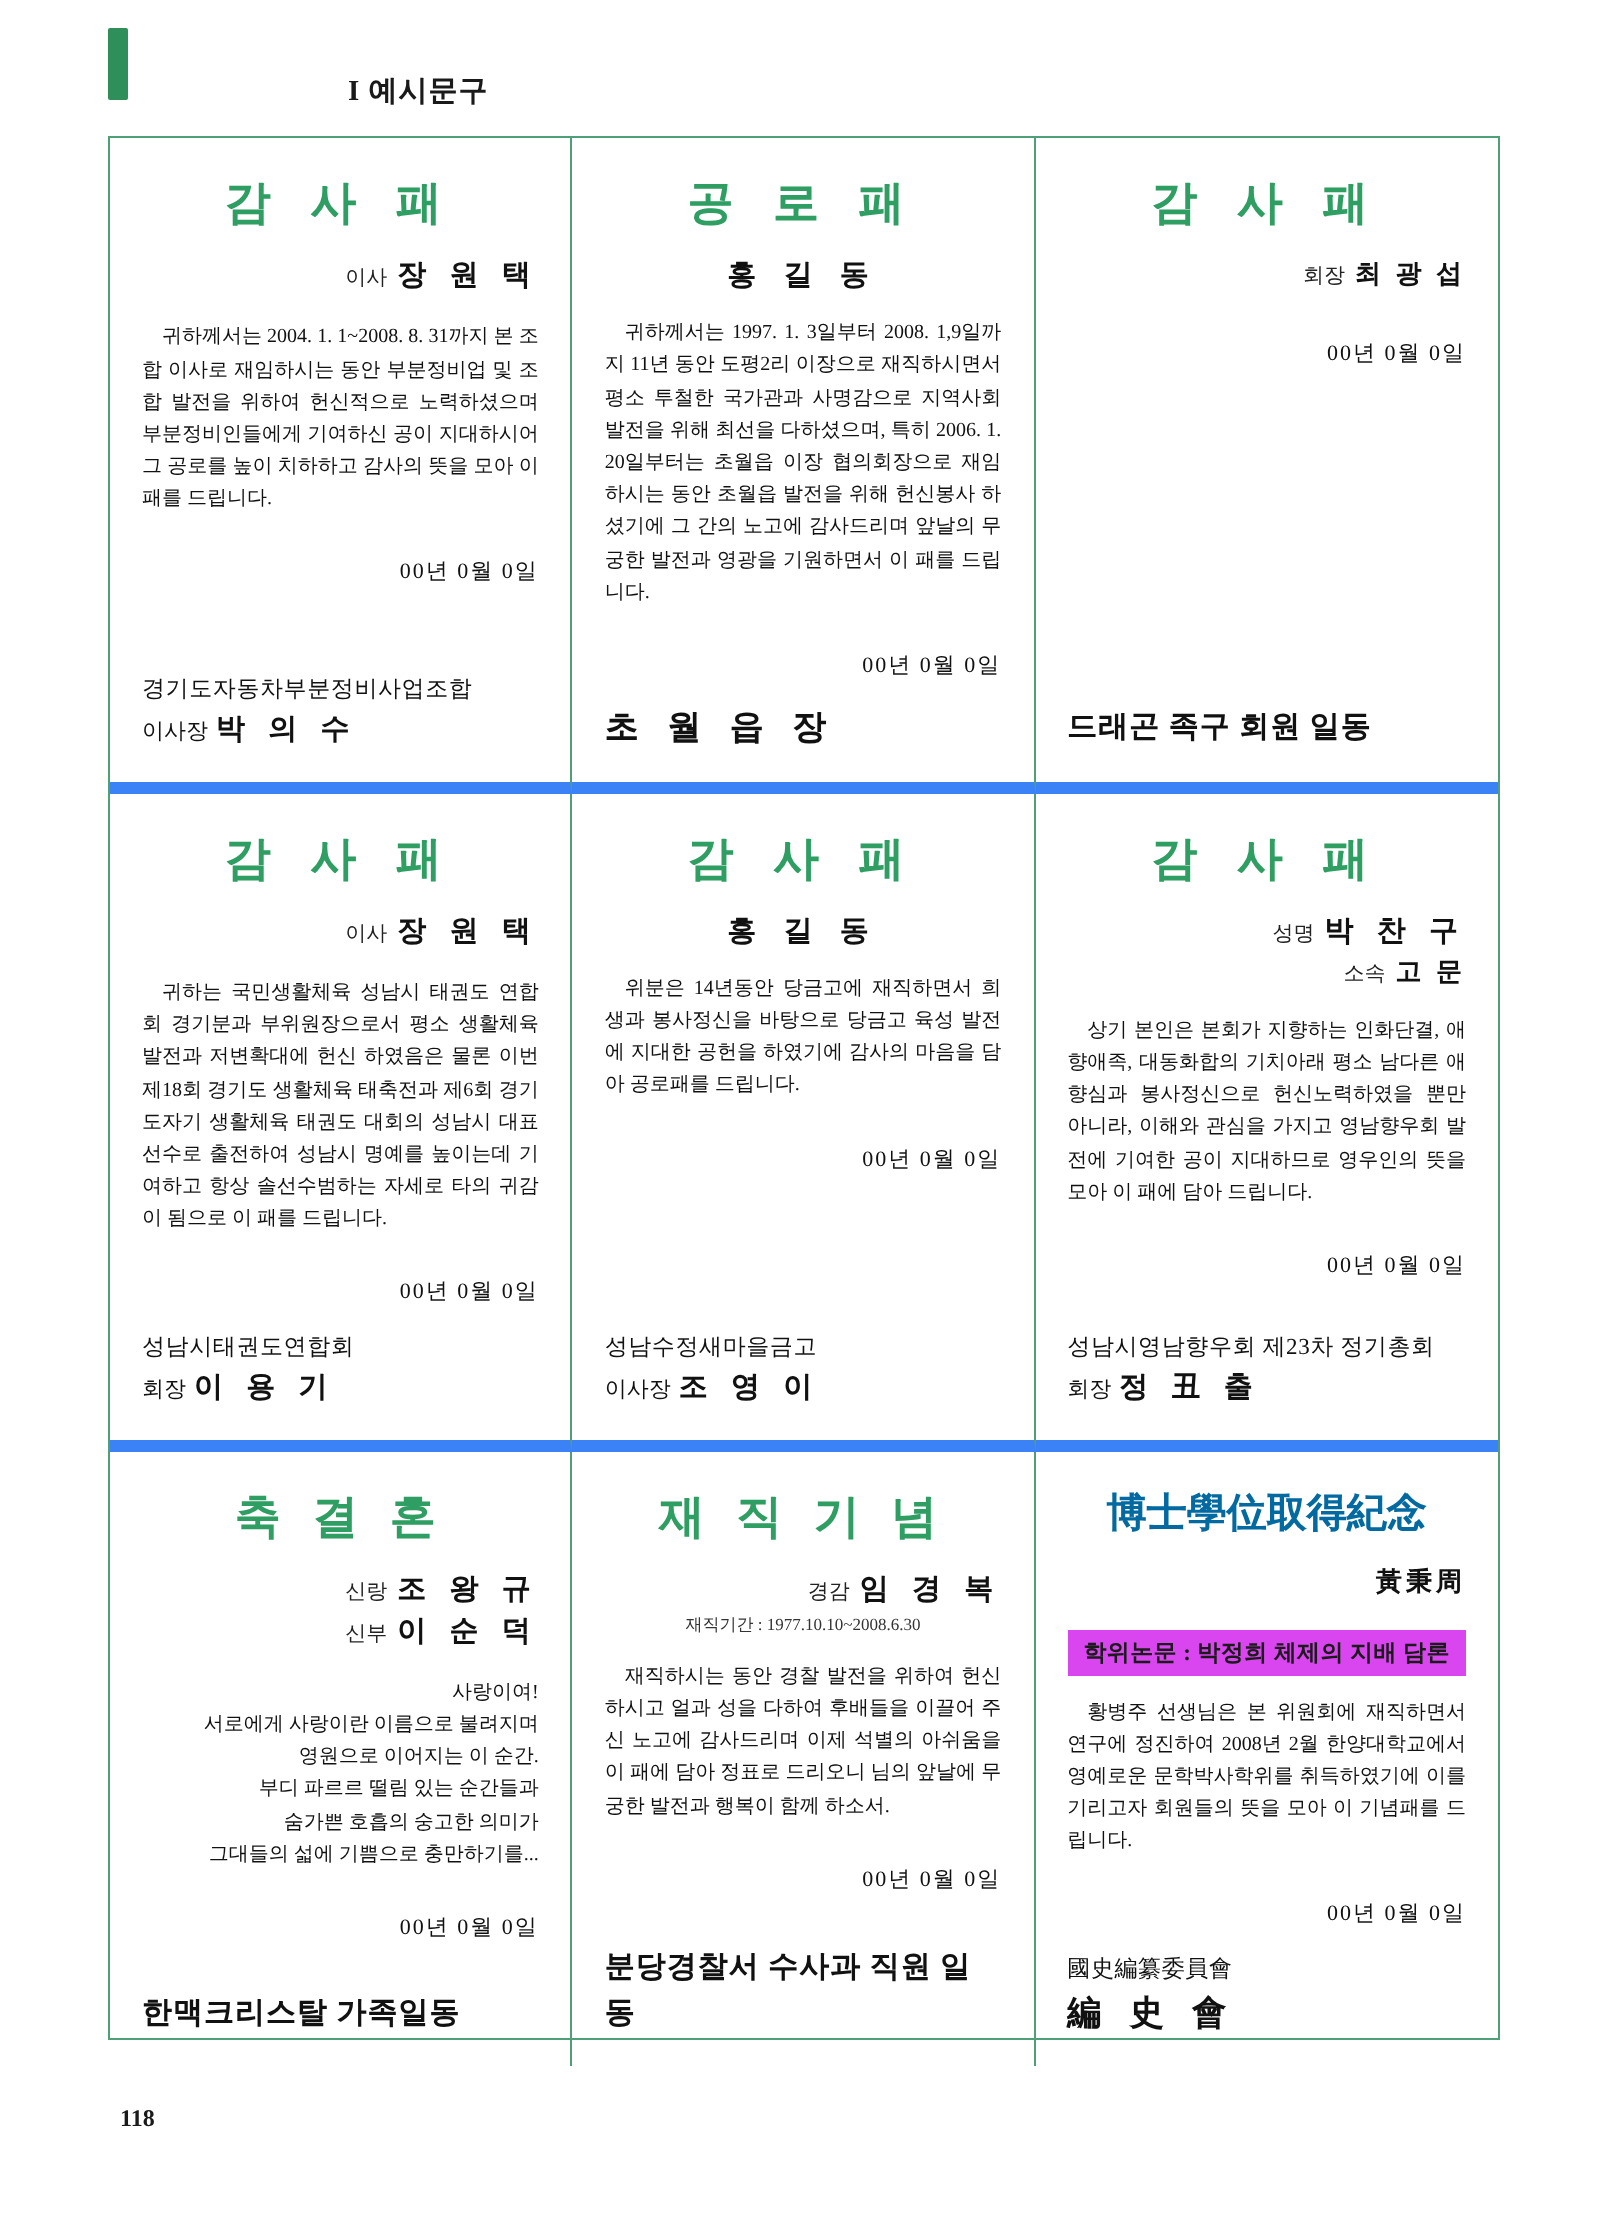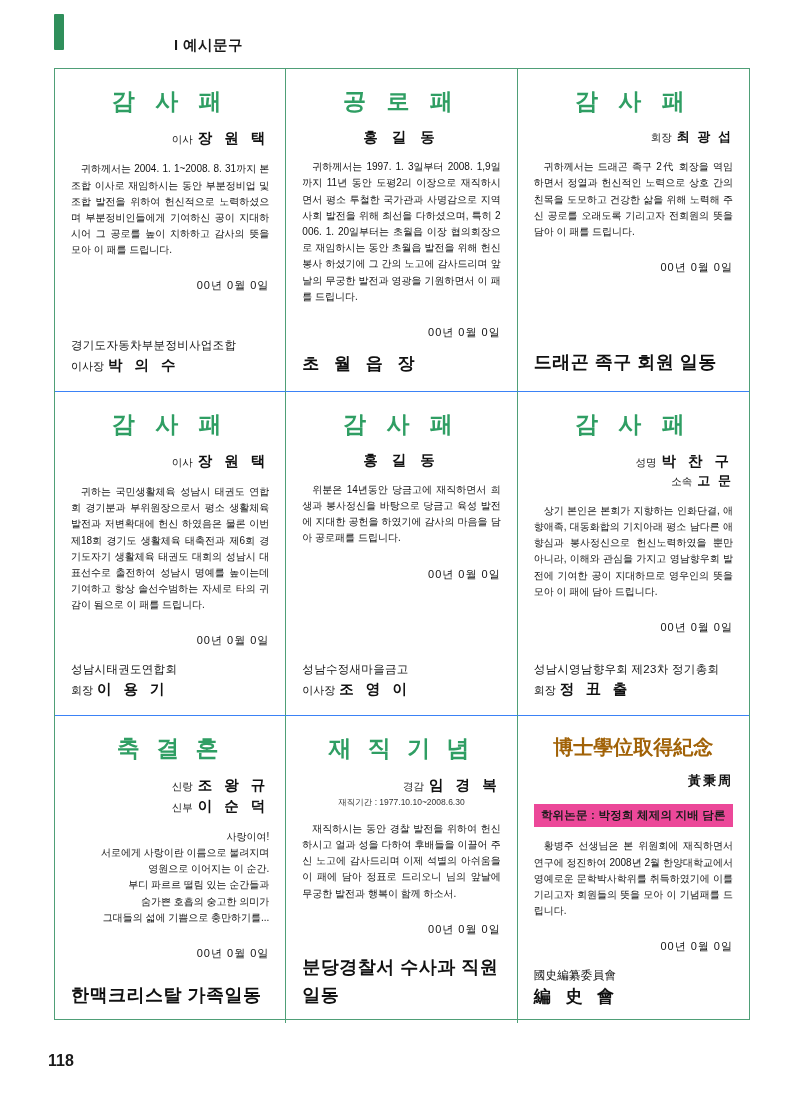--- a/index.html
+++ b/index.html
@@ -14,20 +14,21 @@
     color: #111111;
     position: relative;
     overflow: hidden;
   }
 
   .page {
     position: relative;
     width: 716px;
     height: 1108px;
     box-sizing: border-box;
+    font-family: Liberation Serif, serif;
   }
 
   
   .header {
     position: absolute;
     top: 14px;
     left: 54px;
     width: 700px;
     height: 50px;
   }
@@ -58,21 +59,21 @@
     width: 696px;
     height: 952px;
     border: 1px solid #4f9f77;
     box-sizing: border-box;
     display: grid;
     grid-template-columns: 1fr 1fr 1fr;
     grid-template-rows: 1fr 1fr 1fr;
   }
   .cell {
     border-right: 1px solid #4f9f77;
-    border-bottom: 1px solid #3b82f6;
+    border-bottom: 6px solid #3b82f6;
     box-sizing: border-box;
     padding: 18px 16px 14px 16px;
     position: relative;
     display: flex;
     flex-direction: column;
   }
   .grid .cell:nth-child(3n) { border-right: none; }
   .grid .cell:nth-child(n+7) { border-bottom: none; }
 
   
@@ -81,21 +82,21 @@
     font-size: 23px;
     font-weight: bold;
     color: #2f9e63;
     letter-spacing: 7px;
     margin: 2px 0 14px 0;
     line-height: 1.1;
   }
   .plaque-title.hanja {
     font-size: 20px;
     letter-spacing: 0px;
-    color: #a16207;
+    color: #0369a1;
   }
   .plaque-title.tight { letter-spacing: 5px; }
 
   .recipient-block {
     margin-bottom: 12px;
   }
   .recipient-line {
     text-align: right;
     font-size: 11px;
     color: #111;
@@ -171,43 +172,43 @@
     letter-spacing: 0;
     margin-right: 4px;
   }
   .signoff-big {
     font-size: 17px;
     font-weight: bold;
     letter-spacing: 5px;
     line-height: 1.45;
   }
   .signoff-plain {
-    font-size: 18px;
+    font-size: 15px;
     font-weight: bold;
     letter-spacing: 0.5px;
     line-height: 1.55;
   }
 
   .thesis-banner {
-    background: #ec4899;
+    background: #d946ef;
     color: #1b1b1b;
     font-size: 11.5px;
     font-weight: bold;
     text-align: center;
     padding: 4px 2px;
     margin: 2px 0 11px 0;
     letter-spacing: 0.2px;
   }
 
   
   .footer {
     position: absolute;
-    left: 48px;
+    left: 60px;
     top: 1052px;
-    font-size: 16px;
+    font-size: 12px;
     font-weight: bold;
     color: #1a1a1a;
   }
 </style>
 </head>
 <body>
 
 <div class="page">
 
   <div class="header">
@@ -242,21 +243,20 @@
       </div>
     </div>
 
     <div class="cell">
       <div class="plaque-title">감 사 패</div>
       <div class="recipient-block">
         <div class="recipient-line">
           <span class="role">회장</span><span class="name sm">최 광 섭</span>
         </div>
       </div>
-      <div class="body-text">귀하께서는 드래곤 족구 2代 회장을 역임하면서 정열과 헌신적인 노력으로 상호 간의 친목을 도모하고 건강한 삶을 위해 노력해 주신 공로를 오래도록 기리고자 전회원의 뜻을 담아 이 패를 드립니다.</div>
       <div class="date-line">00년 0월 0일</div>
       <div class="signoff">
         <div class="signoff-plain">드래곤 족구 회원 일동</div>
       </div>
     </div>
 
     <div class="cell">
       <div class="plaque-title">감 사 패</div>
       <div class="recipient-block">
         <div class="recipient-line">

